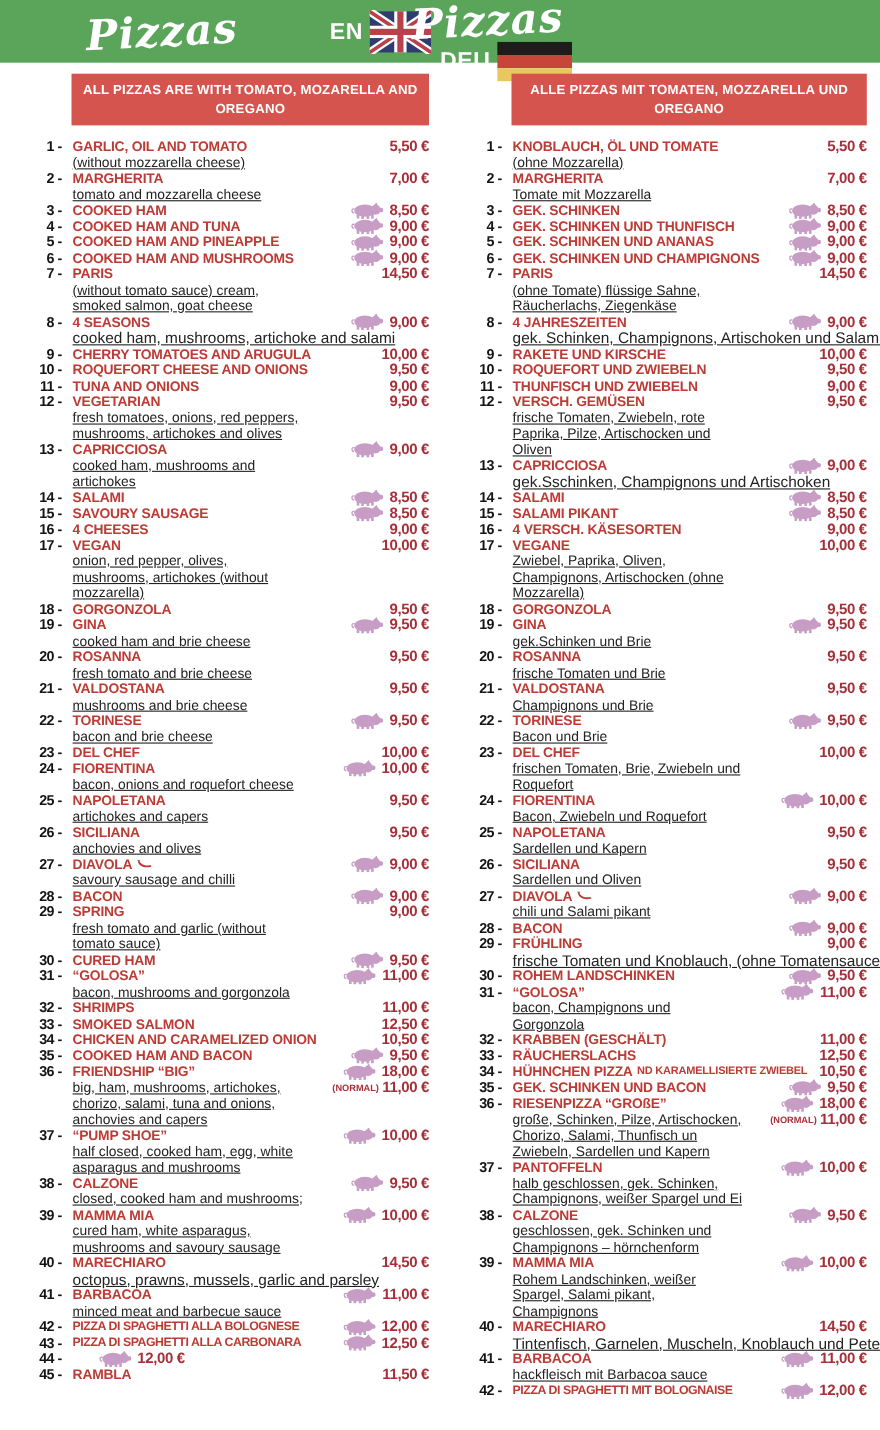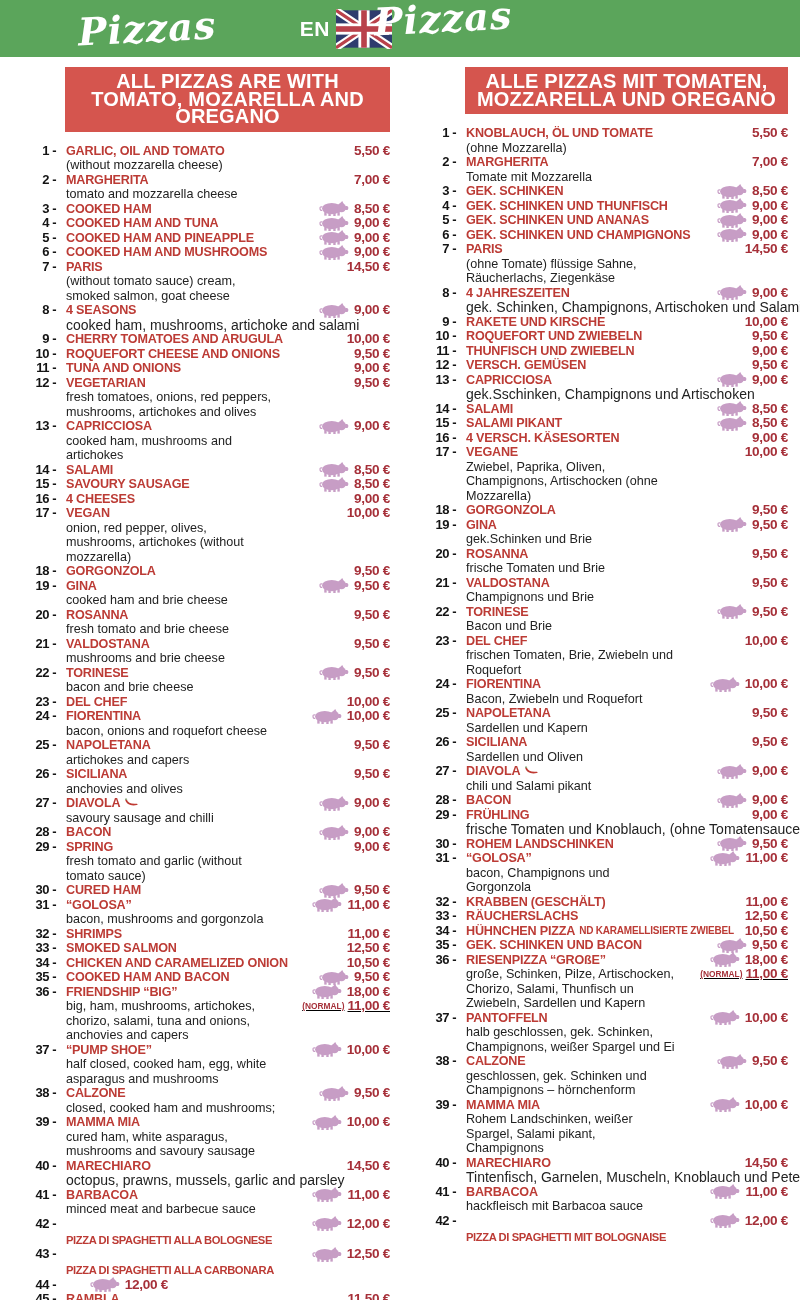--- a/index.html
+++ b/index.html
@@ -8,36 +8,36 @@
   .header-half{width:400px;display:flex;align-items:center;}
   .script-title{color:#fff;font-family:"DejaVu Serif",serif;font-style:italic;font-weight:bold;
     font-size:38px;margin-left:78px;transform:rotate(-3deg);letter-spacing:1px;line-height:1;}
   .header-half.right .script-title{margin-left:52px;}
   .lang-group{margin-left:auto;margin-right:8px;display:flex;align-items:center;gap:6px;}
   .lang-label{color:#fff;font-weight:bold;font-size:21px;letter-spacing:0.5px;}
   .flag{display:block;}
   .menu{display:flex;}
   .column{width:400px;box-sizing:border-box;padding:0 10px 0 20px;}
   .column.de{padding-right:12px;}
-  .banner{margin:10px 0 12px 45px;background:#d5554e;color:#fff;font-weight:bold;font-size:20px;
+  .banner{margin:10px 0 12px 45px;background:#d5554e;color:#fff;font-weight:bold;font-size:12px;
     line-height:17.5px;text-align:center;padding:6px 6px;letter-spacing:0.2px;}
   .items{}
   .item{display:flex;align-items:flex-start;}
   .num{flex:none;width:36px;text-align:right;font-weight:bold;font-size:13px;color:#141414;
     line-height:14.5px;letter-spacing:-0.5px;}
   .main{flex:1;min-width:0;padding-left:10px;}
   .name{color:#bc3b35;font-weight:bold;font-size:12.6px;line-height:14.5px;white-space:nowrap;
     display:flex;align-items:center;gap:4px;letter-spacing:-0.2px;}
-  .name.condensed{font-size:11.2px;letter-spacing:-0.4px;margin-top:16px;}
+  .name.condensed{font-size:11.2px;letter-spacing:-0.4px;}
   .name-small{font-size:10px;letter-spacing:-0.2px;}
-  .desc{color:#222;font-size:12.6px;line-height:14.5px;}
+  .desc{color:#222;font-size:12.6px;line-height:14.5px;text-decoration:underline;}
   .desc.fit{white-space:nowrap;font-size:14px;}
   .right{flex:none;width:112px;display:flex;flex-direction:column;align-items:flex-end;}
   .r1{display:flex;align-items:center;justify-content:flex-end;gap:5px;line-height:14.5px;height:14.5px;}
-  .r2{display:flex;align-items:center;justify-content:space-between;gap:3px;line-height:14.5px;height:14.5px;text-decoration:underline;}
+  .r2{display:flex;align-items:center;justify-content:space-between;gap:3px;line-height:14.5px;height:14.5px;}
   .price{color:#a63039;font-weight:bold;font-size:13.6px;white-space:nowrap;letter-spacing:-0.3px;}
   .normal-label{color:#a63039;font-weight:bold;font-size:8.4px;}
   .pig{flex:none;}
   .chilli{flex:none;}
 </style>
 </head>
 <body>
 
 <div class="header">
   <div class="header-half">
@@ -50,20 +50,28 @@
         <path d="M0,0 L60,40 M60,0 L0,40" stroke="#b9414b" stroke-width="3.5"></path>
         <rect x="24" y="0" width="12" height="40" fill="#ffffff"></rect>
         <rect x="0" y="14" width="60" height="12" fill="#ffffff"></rect>
         <rect x="27" y="0" width="6" height="40" fill="#b9414b"></rect>
         <rect x="0" y="17" width="60" height="6" fill="#b9414b"></rect>
       </svg>
     </div>
   </div>
   <div class="header-half right">
     <div class="script-title">Pizzas</div>
+    <div class="lang-group">
+      <span class="lang-label">DEU</span>
+      <svg class="flag" width="68" height="36" viewBox="0 0 68 36">
+        <rect width="68" height="12" fill="#1d1d1b"></rect>
+        <rect y="12" width="68" height="12" fill="#c8453a"></rect>
+        <rect y="24" width="68" height="12" fill="#eac75e"></rect>
+      </svg>
+    </div>
   </div>
 </div>
 
 <div class="menu">
   <div class="column en">
     <div class="banner">ALL PIZZAS ARE WITH TOMATO, MOZARELLA AND OREGANO</div>
     <div class="items">
         <div class="item">
           <div class="num">1 -</div>
           <div class="main">
@@ -1090,20 +1098,21 @@
           <div class="right">
             <div class="r1">
               <span class="price">9,00 €</span>
             </div>
           </div>
         </div>
         <div class="item">
           <div class="num">12 -</div>
           <div class="main">
             <div class="name">VERSCH. GEMÜSEN</div>
+            <div class="desc">frische Tomaten, Zwiebeln, rote Paprika, Pilze, Artischocken und Oliven</div>
           </div>
           <div class="right">
             <div class="r1">
               <span class="price">9,50 €</span>
             </div>
           </div>
         </div>
         <div class="item">
           <div class="num">13 -</div>
           <div class="main">

